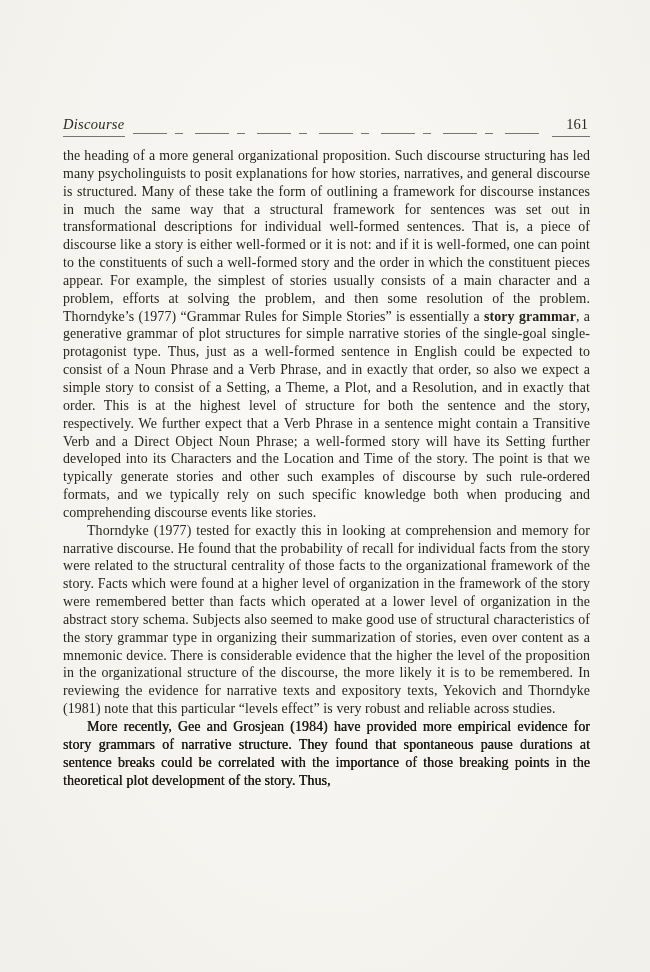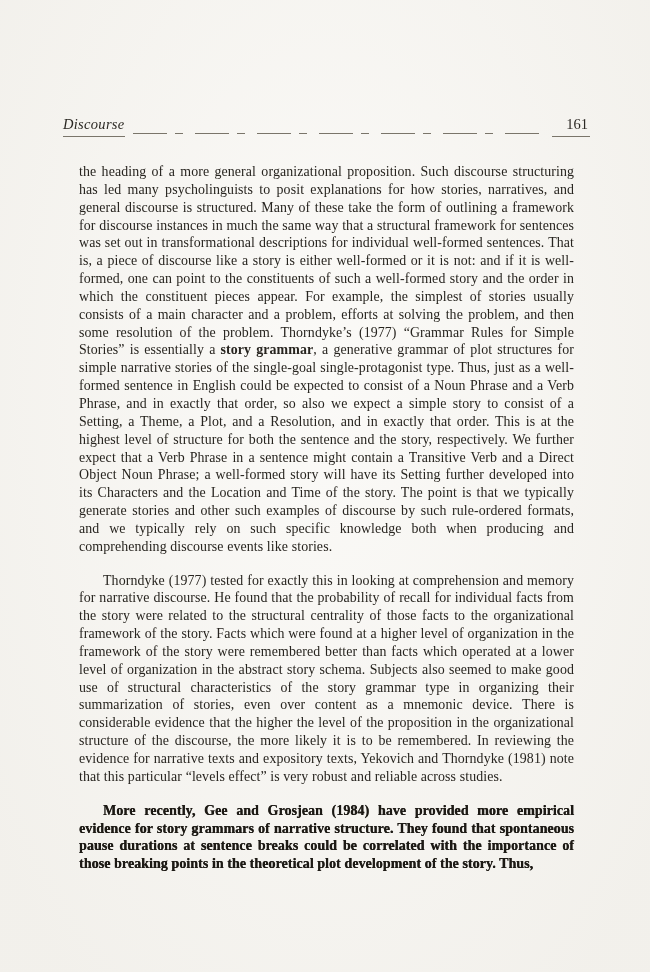--- a/index.html
+++ b/index.html
@@ -59,29 +59,28 @@
     position: absolute;
     left: 63px;
     top: 147px;
     width: 527px;
     font-size: 13.9px;
     line-height: 17.85px;
     text-align: justify;
     letter-spacing: 0.1px;
   }
   .body-text p {
-    margin: 16px;
+    margin: 0;
   }
   .body-text p.indent {
     text-indent: 24px;
   }
   .body-text p.dark {
     color: #1d1a15;
     text-shadow: 0.35px 0 0 currentColor;
-    font-weight: bold;
   }
   .bold {
     font-weight: bold;
   }
 </style>
 </head>
 <body>
 
 <div class="page">
 

